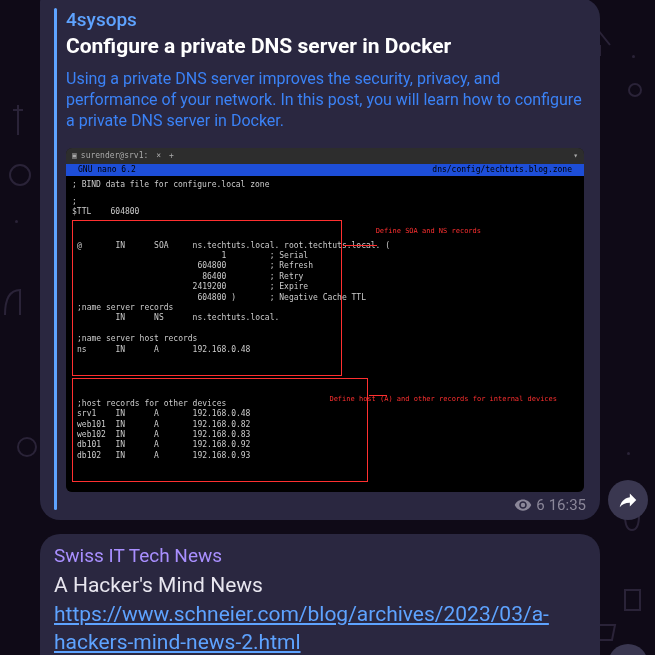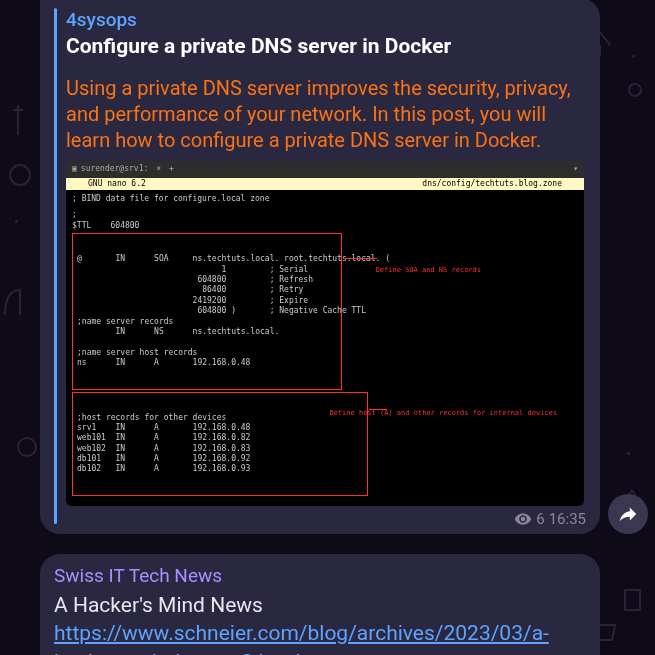--- a/index.html
+++ b/index.html
@@ -1,42 +1,42 @@
 <!DOCTYPE html>
 <html><head>
 <meta charset="utf-8">
 <style>
 *{margin:0;padding:0;box-sizing:border-box}
 body{font-family:-apple-system,BlinkMacSystemFont,"Segoe UI",Roboto,sans-serif;width:655px;height:655px;overflow:hidden;position:relative;background:#1a1424}
 .doodle-bg{position:absolute;inset:0;background:#0f0a17;z-index:0}
 .doodle-bg svg{position:absolute;stroke:#2a2338;fill:none;stroke-width:2}
-.chat{position:relative;z-index:1;padding:0 40px 10px 40px;display:flex;flex-direction:column;gap:12px;height:100%}
+.chat{position:relative;z-index:1;padding:0 40px 10px 40px;display:flex;flex-direction:column;gap:6px;height:100%}
 .bubble{background:#2a2740;border-radius:20px;padding:10px 14px 6px 14px;position:relative;max-width:560px}
 .bubble.first{border-top-left-radius:4px;margin-top:-2px}
 .bubble.second{margin-top:8px}
 .bar{position:absolute;left:14px;top:10px;bottom:10px;width:3px;background:#5ea3ff;border-radius:2px}
 .content{margin-left:12px}
 .src{color:#5ea3ff;font-size:19px;font-weight:500;margin-bottom:2px}
 .src2{color:#a98fff;font-size:19px;font-weight:400;margin-bottom:4px}
-.title{color:#fff;font-size:21px;font-weight:700;line-height:1.25;margin-bottom:16px}
-.desc{color:#f97316;font-size:20px;line-height:1.3;margin-bottom:8px}
+.title{color:#fff;font-size:21px;font-weight:700;line-height:1.25;margin-bottom:10px}
+.desc{color:#3b82f6;font-size:16px;line-height:1.3;margin-bottom:16px}
 .body2{color:#e8e6ef;font-size:21px;line-height:1.35}
 .link{color:#5ea3ff;text-decoration:underline;text-decoration-color:#5ea3ff}
 .meta{display:flex;align-items:center;justify-content:flex-end;gap:4px;color:#8b8799;font-size:15px;margin-top:4px}
 .meta svg{width:18px;height:18px;fill:#8b8799}
 .share{position:absolute;width:40px;height:40px;border-radius:50%;background:#3a3750;display:flex;align-items:center;justify-content:center;cursor:pointer;right:-48px}
 .share svg{width:22px;height:22px;fill:#fff}
 .term{background:#1a1a1a;border-radius:6px;overflow:hidden;font-family:ui-monospace,Menlo,Consolas,monospace;font-size:8px;line-height:1.3;color:#ccc;margin-bottom:4px;width:518px}
 .term-tabs{background:#2d2d2d;display:flex;align-items:center;padding:3px 6px;gap:8px;font-size:8px;color:#aaa}
 .term-tab{display:flex;align-items:center;gap:4px}
-.term-hdr{background:#fef9c3;color:#000;display:flex;justify-content:space-between;padding:1px 22px;font-size:8px}
+.term-hdr{background:#1d4ed8;color:#000;display:flex;justify-content:space-between;padding:1px 12px;font-size:8px}
 .term-body{padding:4px 6px 8px;position:relative;background:#000}
 .rbox{border:1px solid #ff3030;padding:20px 4px;margin:2px 0;position:relative}
 .rlabel{position:absolute;color:#ff3030;font-size:7px;white-space:nowrap}
-.rl1{right:-140px;top:32px}
+.rl1{right:-140px;top:6px}
 .rl2{right:-190px;top:16px}
 .rline{position:absolute;height:1px;background:#ff3030}
 pre{font-family:inherit;font-size:inherit;white-space:pre;color:#ccc}
 .dot{width:3px;height:3px;border-radius:50%;background:#2a2338;position:absolute}
 </style>
 </head>
 <body>
 
 <div class="doodle-bg">
 <svg style="top:10px;right:40px;width:50px;height:50px">

